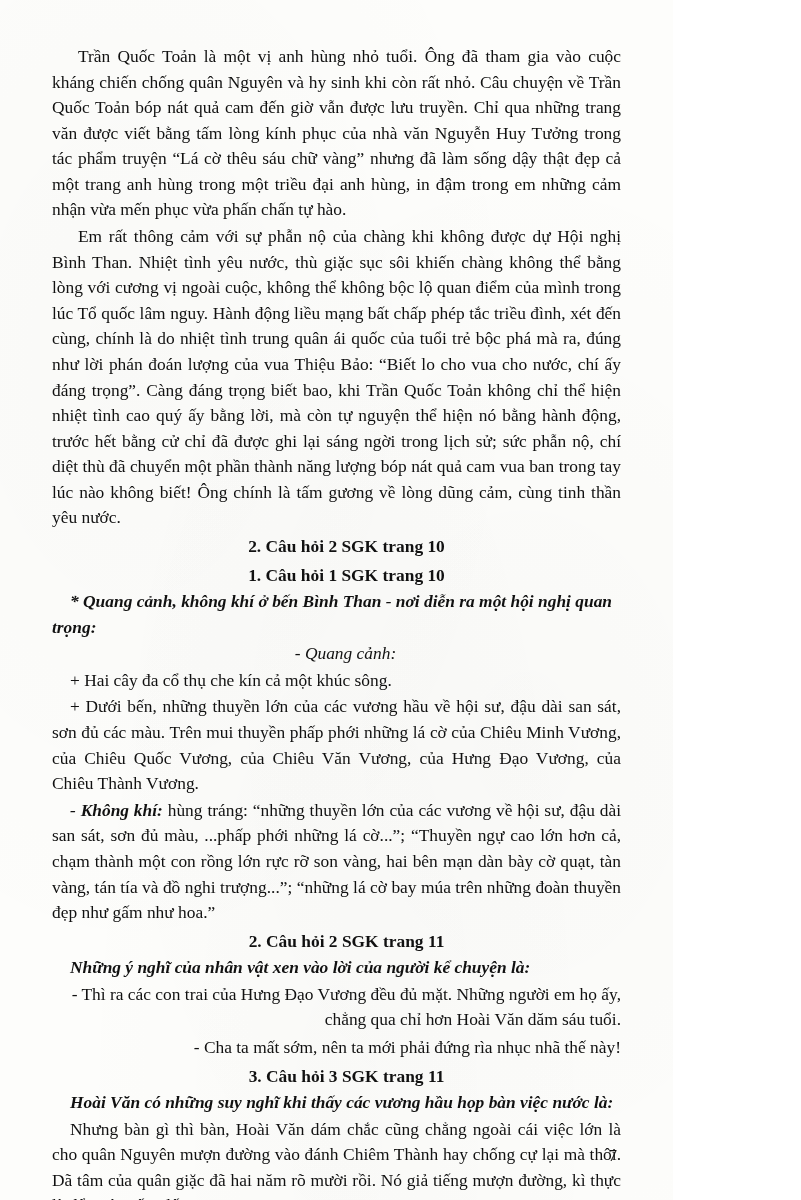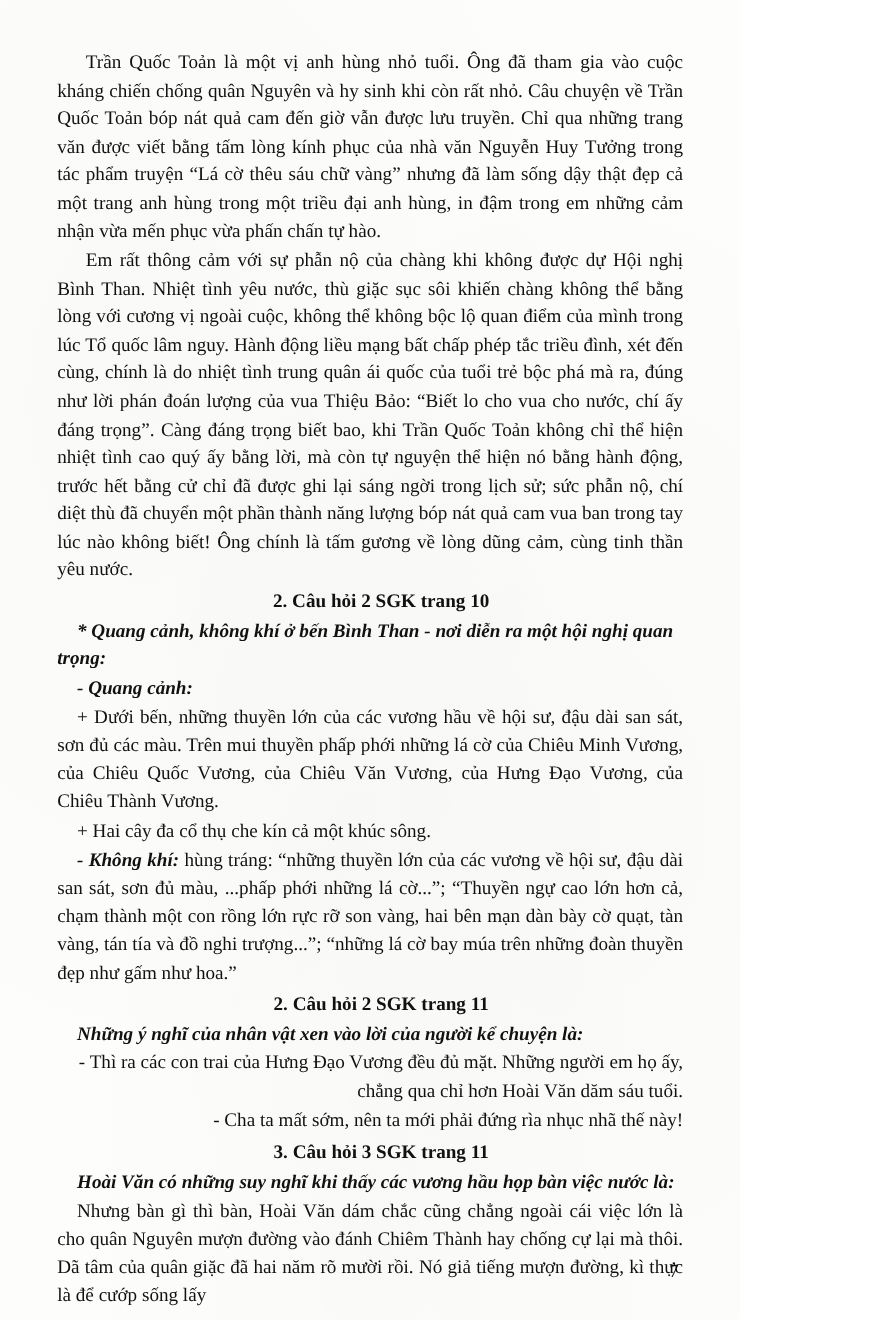--- a/index.html
+++ b/index.html
@@ -58,23 +58,23 @@
     margin-top: 3px;
   }
   .subheading-italic {
     font-style: italic;
     font-weight: bold;
     text-indent: 18px;
     text-align: left;
   }
   .italic-bold-left {
     font-style: italic;
-    font-weight: bold;
+    font-weight: normal;
     text-indent: 18px;
-    text-align: left;
+    text-align: center;
   }
   .section-marker {
     font-weight: bold;
     text-indent: 20px;
     text-align: left;
     margin-top: 14px;
     margin-bottom: 4px;
   }
   .marker-glyph {
     display: inline-block;
@@ -116,28 +116,29 @@
 
     <p class="indent">Trần Quốc Toản là một vị anh hùng nhỏ tuổi. Ông đã tham gia vào cuộc kháng chiến chống quân Nguyên và hy sinh khi còn rất nhỏ. Câu chuyện về Trần Quốc Toản bóp nát quả cam đến giờ vẫn được lưu truyền. Chỉ qua những trang văn được viết bằng tấm lòng kính phục của nhà văn Nguyễn Huy Tưởng trong tác phẩm truyện “Lá cờ thêu sáu chữ vàng” nhưng đã làm sống dậy thật đẹp cả một trang anh hùng trong một triều đại anh hùng, in đậm trong em những cảm nhận vừa mến phục vừa phấn chấn tự hào.</p>
 
     <p class="indent">Em rất thông cảm với sự phẫn nộ của chàng khi không được dự Hội nghị Bình Than. Nhiệt tình yêu nước, thù giặc sục sôi khiến chàng không thể bằng lòng với cương vị ngoài cuộc, không thể không bộc lộ quan điểm của mình trong lúc Tổ quốc lâm nguy. Hành động liều mạng bất chấp phép tắc triều đình, xét đến cùng, chính là do nhiệt tình trung quân ái quốc của tuổi trẻ bộc phá mà ra, đúng như lời phán đoán lượng của vua Thiệu Bảo: “Biết lo cho vua cho nước, chí ấy đáng trọng”. Càng đáng trọng biết bao, khi Trần Quốc Toản không chỉ thể hiện nhiệt tình cao quý ấy bằng lời, mà còn tự nguyện thể hiện nó bằng hành động, trước hết bằng cử chỉ đã được ghi lại sáng ngời trong lịch sử; sức phẫn nộ, chí diệt thù đã chuyển một phần thành năng lượng bóp nát quả cam vua ban trong tay lúc nào không biết! Ông chính là tấm gương về lòng dũng cảm, cùng tinh thần yêu nước.</p>
 
     <p class="heading">2. Câu hỏi 2 SGK trang 10</p>
 
 
 
 
+    <p class="heading">1. Câu hỏi 1 SGK trang 10</p>
 
     <p class="subheading-italic">* Quang cảnh, không khí ở bến Bình Than - nơi diễn ra một hội nghị quan trọng:</p>
 
     <p class="italic-bold-left">- Quang cảnh:</p>
 
+    <p class="plus-line">+ Hai cây đa cổ thụ che kín cả một khúc sông.</p>
+
     <p class="plus-line">+ Dưới bến, những thuyền lớn của các vương hầu về hội sư, đậu dài san sát, sơn đủ các màu. Trên mui thuyền phấp phới những lá cờ của Chiêu Minh Vương, của Chiêu Quốc Vương, của Chiêu Văn Vương, của Hưng Đạo Vương, của Chiêu Thành Vương.</p>
-
-    <p class="plus-line">+ Hai cây đa cổ thụ che kín cả một khúc sông.</p>
 
     <p class="indent-sm"><span class="inline-italic inline-bold">- Không khí:</span><span> hùng tráng: “những thuyền lớn của các vương về hội sư, đậu dài san sát, sơn đủ màu, ...phấp phới những lá cờ...”; “Thuyền ngự cao lớn hơn cả, chạm thành một con rồng lớn rực rỡ son vàng, hai bên mạn dàn bày cờ quạt, tàn vàng, tán tía và đồ nghi trượng...”; “những lá cờ bay múa trên những đoàn thuyền đẹp như gấm như hoa.”</span></p>
 
     <p class="heading">2. Câu hỏi 2 SGK trang 11</p>
 
     <p class="subheading-italic">Những ý nghĩ của nhân vật xen vào lời của người kể chuyện là:</p>
 
     <p class="dash-line">- Thì ra các con trai của Hưng Đạo Vương đều đủ mặt. Những người em họ ấy, chẳng qua chỉ hơn Hoài Văn dăm sáu tuổi.</p>
 
     <p class="dash-line gap-top">- Cha ta mất sớm, nên ta mới phải đứng rìa nhục nhã thế này!</p>

